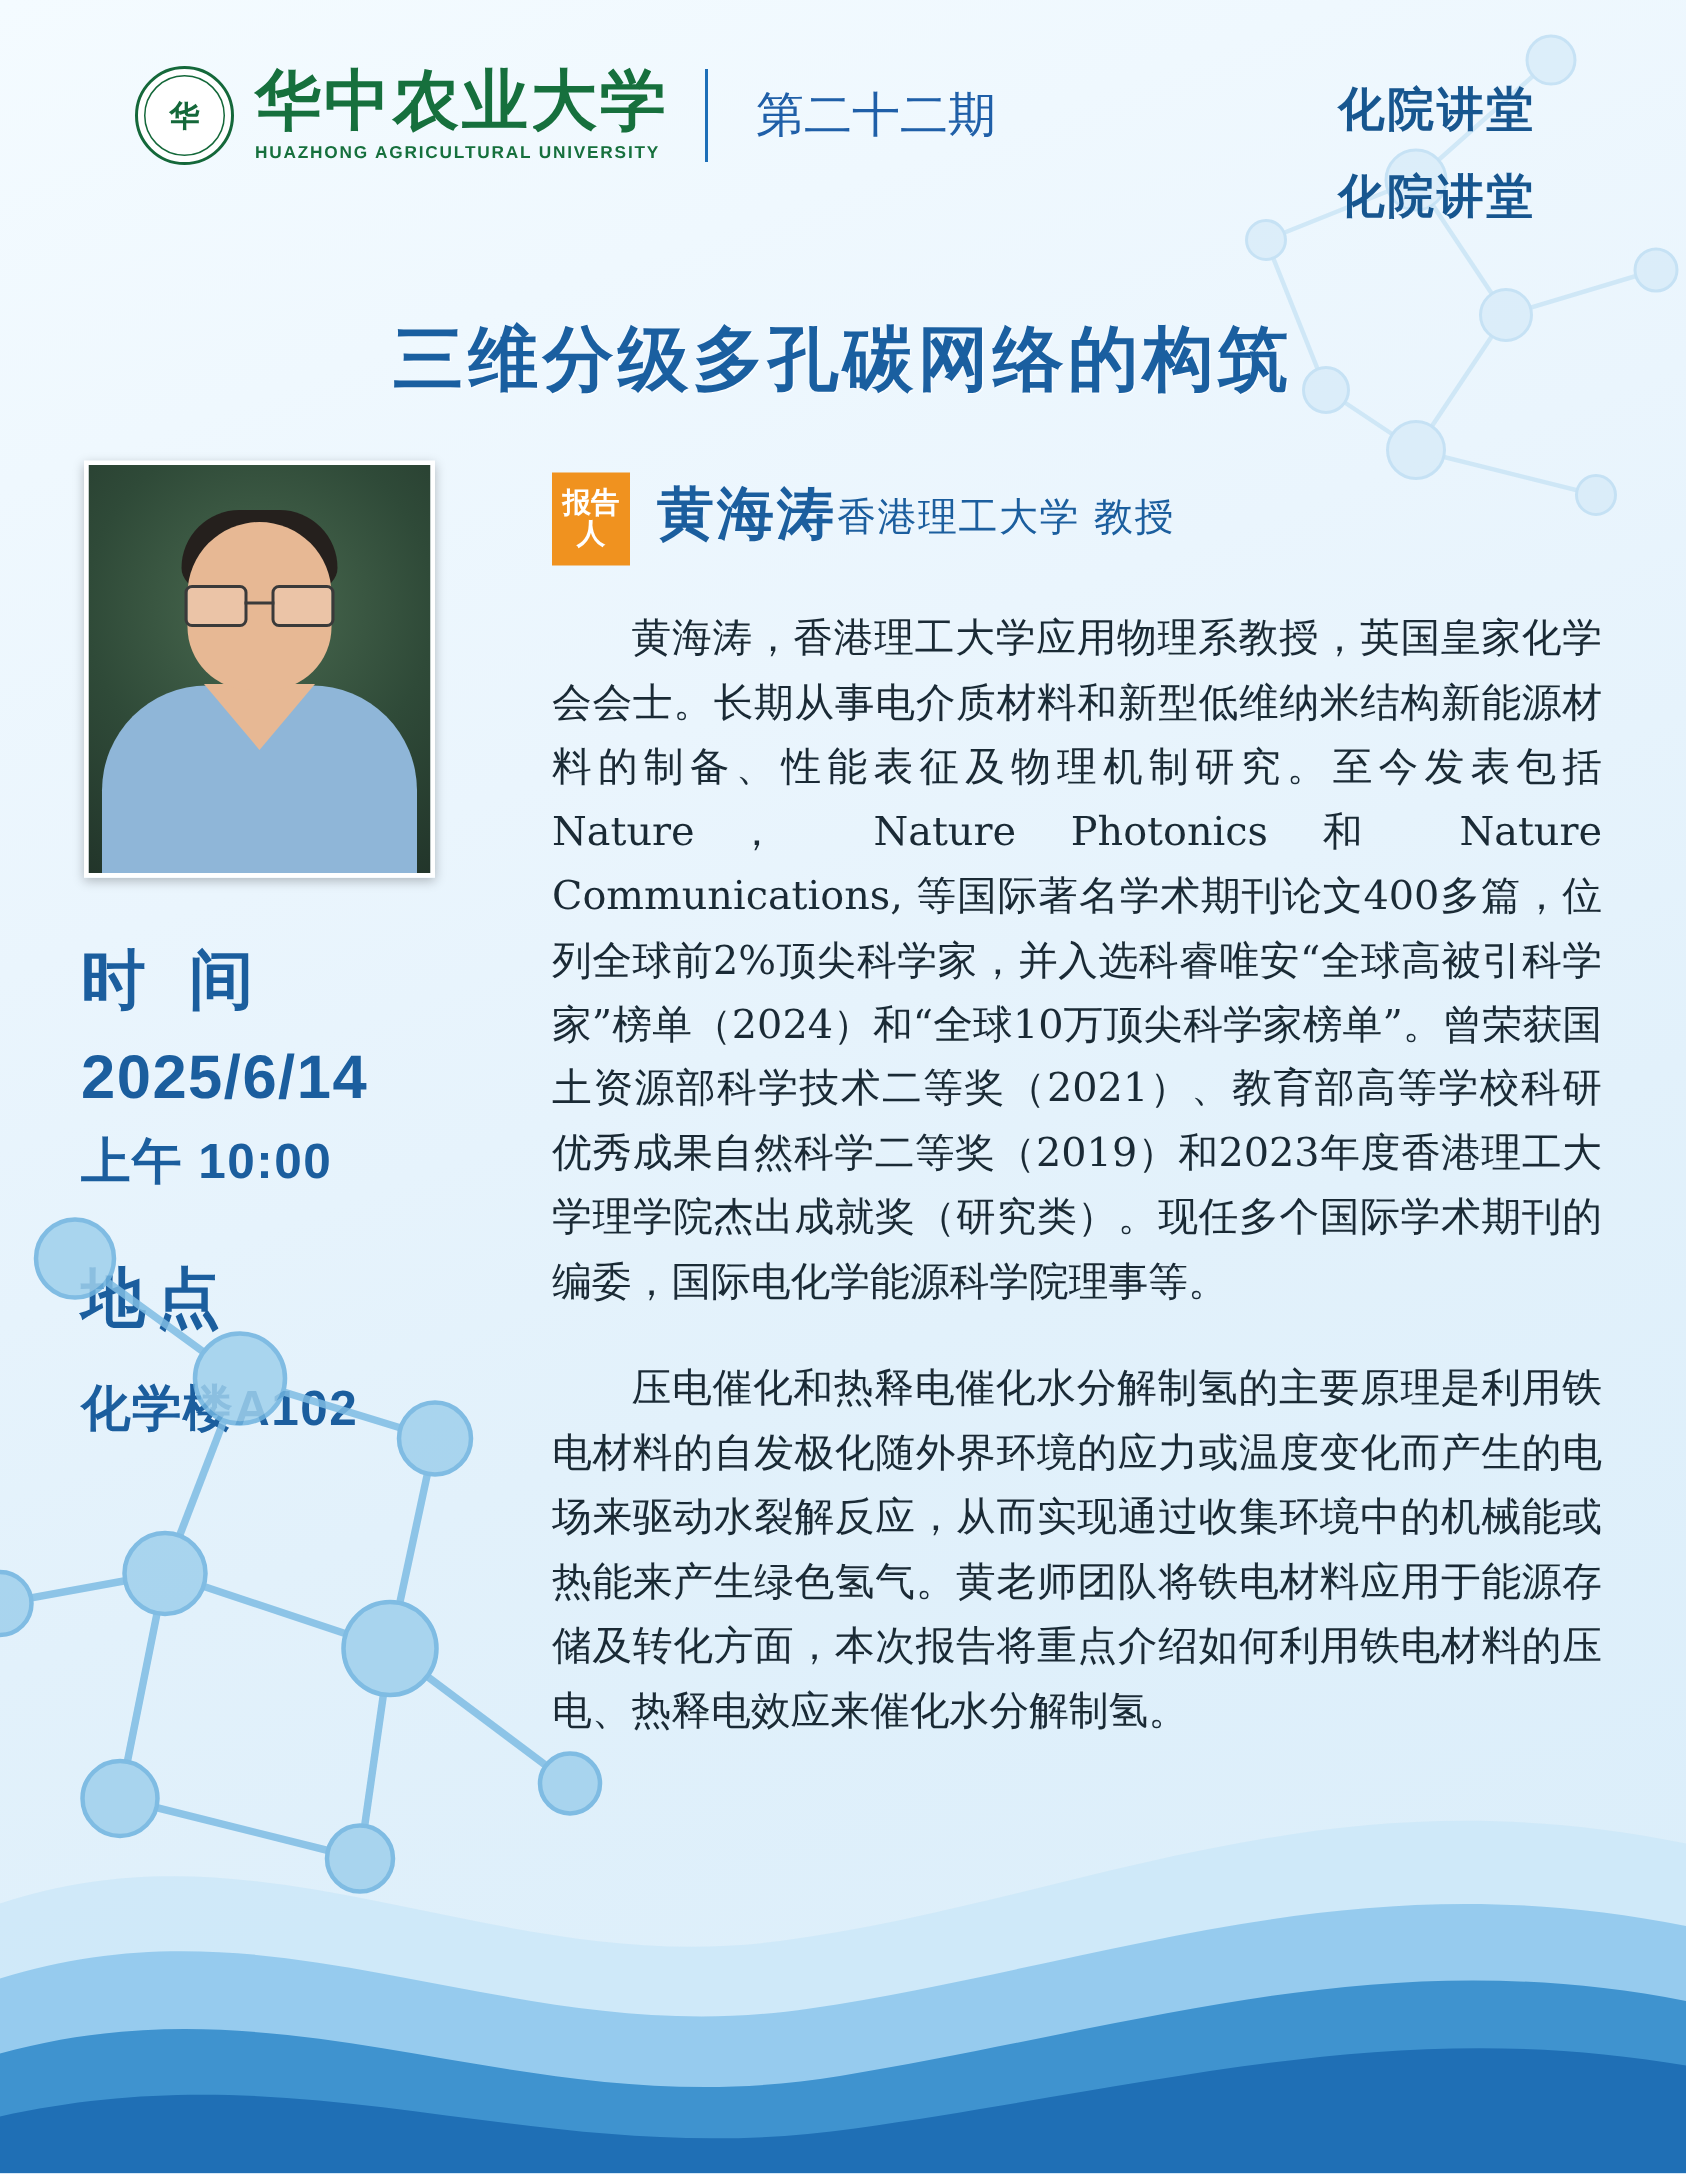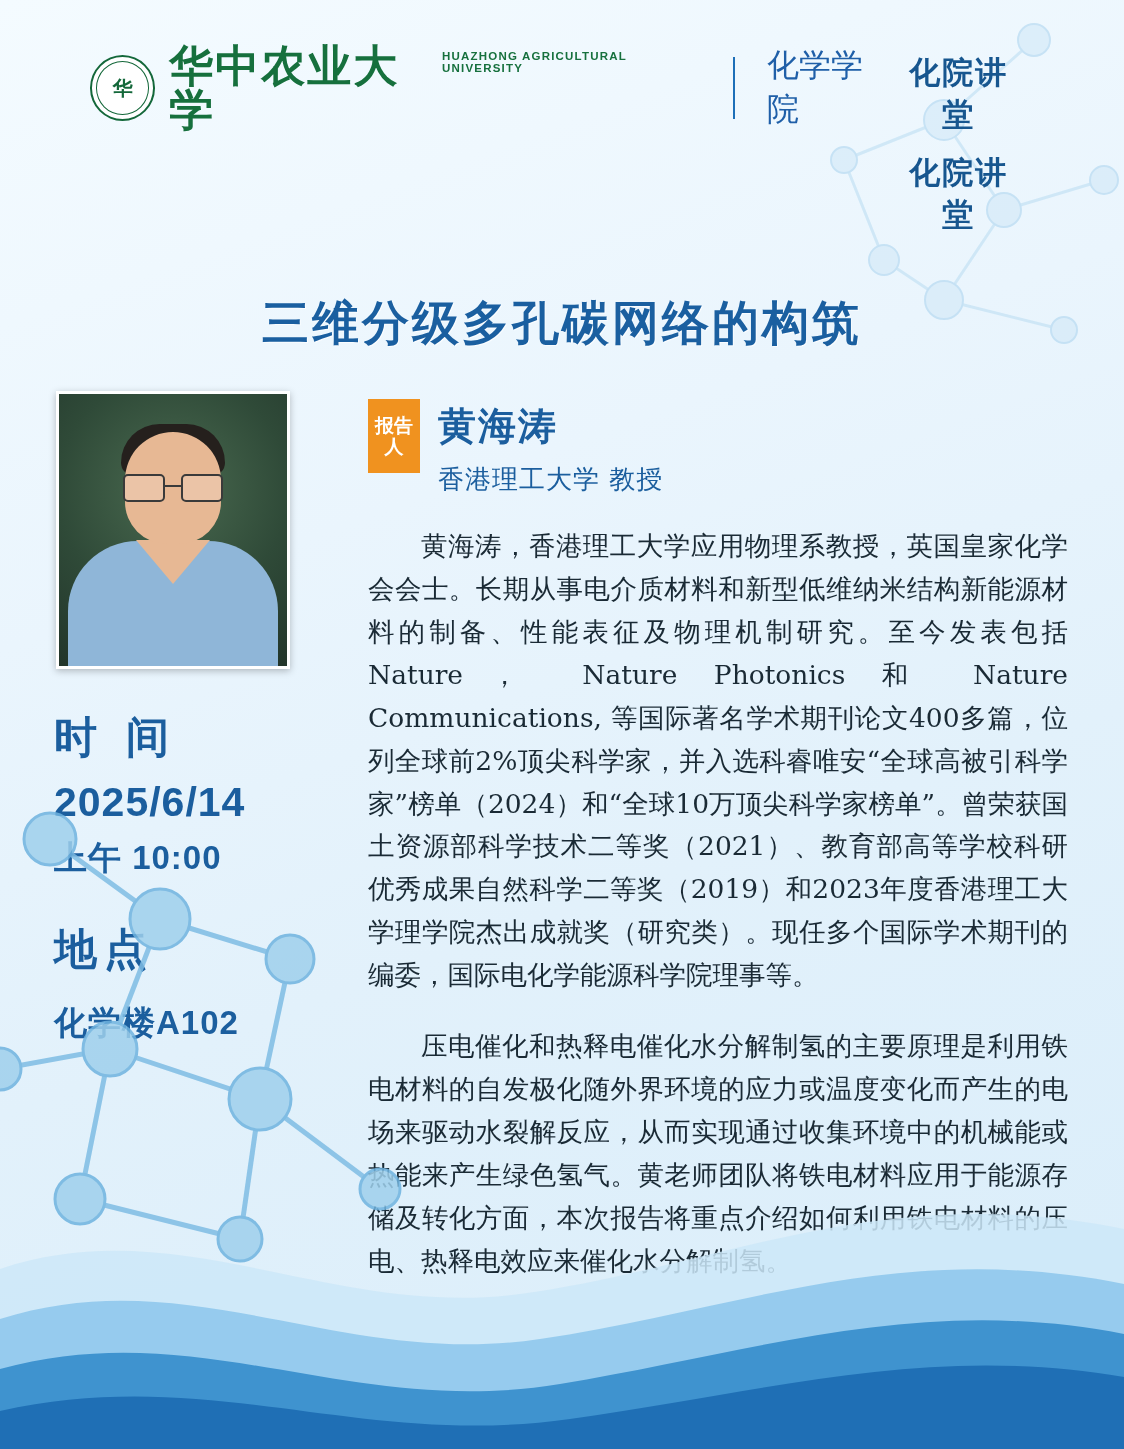--- a/index.html
+++ b/index.html
@@ -68,20 +68,21 @@
     border: 1px solid #14683a;
   }
   .logo-emblem span {
     font-size: 20px;
     color: #14683a;
     font-weight: bold;
     z-index: 2;
   }
   .uni-names {
     display: flex;
+    flex-direction: column;
     line-height: 1;
   }
   .uni-cn {
     font-size: 44px;
     font-weight: bold;
     color: #16703d;
     letter-spacing: 2px;
     font-family: "DejaVu Serif", "Liberation Serif", serif;
   }
   .uni-en {
@@ -247,38 +248,37 @@
     flex: 1 1 auto;
     padding-top: 8px;
   }
   .speaker-row {
     display: flex;
     align-items: flex-start;
     gap: 18px;
   }
   .speaker-tag {
     width: 52px;
-    height: 74px;
+    height: 62px;
     background: #f0921f;
     color: #ffffff;
     font-size: 19px;
     font-weight: bold;
     line-height: 1.08;
     display: flex;
     align-items: center;
     justify-content: center;
     text-align: center;
     letter-spacing: 0;
     padding: 2px;
     box-sizing: border-box;
     font-family: "DejaVu Sans", sans-serif;
   }
   .speaker-names {
     display: flex;
-    flex-direction: column;
     padding-top: 2px;
   }
   .speaker-name {
     font-size: 38px;
     font-weight: bold;
     color: #1b5e9e;
     letter-spacing: 2px;
     font-family: "DejaVu Serif", "Liberation Serif", serif;
   }
   .speaker-affil {
@@ -330,21 +330,21 @@
   <div class="header">
     <div class="logo-block">
       <div class="logo-emblem">
         <span>华</span>
       </div>
       <div class="uni-names">
         <div class="uni-cn">华中农业大学</div>
         <div class="uni-en">HUAZHONG AGRICULTURAL UNIVERSITY</div>
       </div>
       <div class="divider-v"></div>
-      <div class="college">化学学院</div>
+      <div class="college">第二十二期</div>
     </div>
     <div class="series">
       <div class="series-line1">化院讲堂</div>
       <div class="series-line2">化院讲堂</div>
     </div>
   </div>
 
   <div class="title">三维分级多孔碳网络的构筑</div>
 
   <div class="content">

